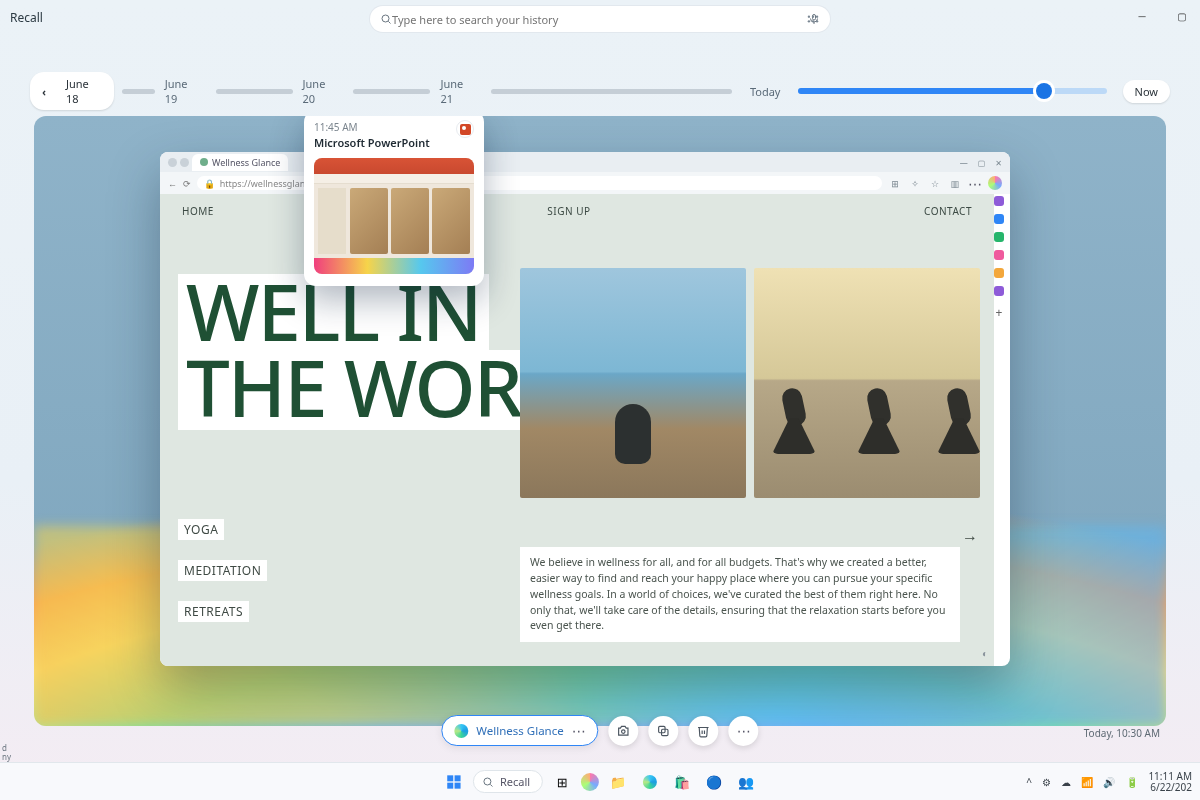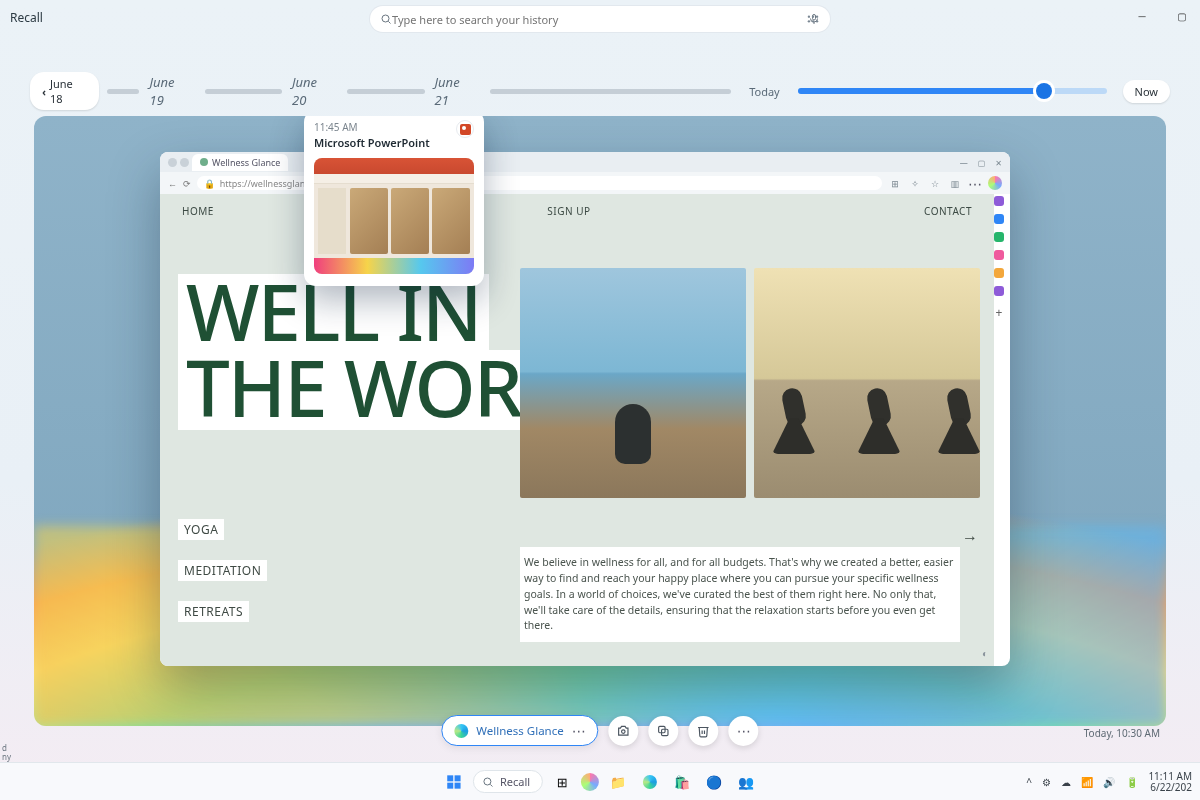--- a/index.html
+++ b/index.html
@@ -11,22 +11,22 @@
   .appbar .title { font-size:12px; color:#2b3942; }
   .searchbox { position:absolute; left:50%; transform:translateX(-50%); top:6px; width:460px; height:26px; background:#fff; border-radius:16px; box-shadow:0 0 0 1px #e2e8ee; display:flex; align-items:center; padding:0 10px; }
   .searchbox input { flex:1; border:none; outline:none; font-size:11px; color:#555; background:transparent; }
   .icon { display:inline-flex; align-items:center; justify-content:center; }
   .icon svg { display:block; }
   .win-controls { position:absolute; right:4px; top:4px; display:flex; gap:12px; }
   .win-controls .wc { width:28px; height:24px; display:flex; align-items:center; justify-content:center; color:#333; font-size:10px; }
 
   
   .timeline { position:absolute; left:30px; right:30px; top:78px; height:26px; display:flex; align-items:center; gap:8px; }
-  .chip { background:#fff; border-radius:14px; padding:4px 12px; font-size:11px; color:#2a3239; display:flex; align-items:center; gap:4px; box-shadow:0 1px 2px rgba(0,0,0,.12);justify-content:flex-end; }
-  .date-lbl { font-size:13px; color:#5a6a78; margin:0 6px 0 2px;font-style:italic; }
+  .chip { background:#fff; border-radius:14px; padding:4px 12px; font-size:11px; color:#2a3239; display:flex; align-items:center; gap:20px; box-shadow:0 1px 2px rgba(0,0,0,.12);justify-content:flex-end; }
+  .date-lbl { font-size:11px; color:#5a6a78; margin:0 6px 0 2px; }
   .seg { height:5px; background:#c5ced6; border-radius:3px; }
   .today-lbl { font-size:11px; color:#5a6a78; margin:0 10px; }
   .today-track { position:relative; width:320px; height:6px; background:#bcd9f7; border-radius:3px; }
   .today-fill { position:absolute; left:0; top:0; bottom:0; width:78%; background:linear-gradient(90deg,#2f86f6,#2f86f6); border-radius:3px; }
   .today-knob { position:absolute; left:77%; top:-5px; width:16px; height:16px; border-radius:50%; background:#1b74e4; box-shadow:0 0 0 3px #fff; }
 
   
   .canvas { position:absolute; left:34px; right:34px; top:116px; bottom:74px; border-radius:12px; overflow:hidden; background:
     radial-gradient(ellipse 120% 80% at 50% 120%, #f8a3d8 0%, #b48af4 15%, #6fb9f5 30%, #7de3a7 42%, #f8df7a 55%, #f6a35a 65%, rgba(0,0,0,0) 75%),
     linear-gradient(180deg,#8fb3c9 0%,#7ca4bc 100%);
@@ -55,21 +55,21 @@
   .im1 { background:linear-gradient(180deg,#9fc6dd 0%,#7db7d4 45%,#6ba7c7 46%,#a18865 70%,#8b775b 100%); }
   .person1 { position:absolute; left:50%; bottom:34px; transform:translateX(-50%); width:36px;height:60px; background:#2c3030; border-radius:18px 18px 10px 10px; }
   .im2 { background:linear-gradient(180deg,#efe1b4 0%,#d5c898 48%,#b7a888 49%,#9b8c70 100%); }
   .pose { position:absolute; bottom:30px; width:60px; height:80px; }
   .pose::before { content:""; position:absolute; left:20px; top:0; width:20px; height:38px; background:#30302c; border-radius:10px; transform:rotate(-12deg); }
   .pose::after { content:""; position:absolute; left:8px; top:30px; width:44px; height:36px; background:#2e2e2a; border-radius:6px; clip-path:polygon(0 100%,40% 0,60% 0,100% 100%); }
   .p1 { left:10px; } .p2 { left:95px; } .p3 { left:175px; }
 
   .cats { position:absolute; left:18px; bottom:24px; font-size:12px; color:#3f4a44; letter-spacing:.5px; }
   .cats div { background:#fff; display:inline-block; padding:2px 6px; margin-bottom:20px; }
-  .para { position:absolute; left:360px; right:34px; bottom:24px; background:#fff; padding:8px 4px; font-size:10.5px; color:#4a544e; line-height:1.5; }
+  .para { position:absolute; left:360px; right:34px; bottom:24px; background:#fff; padding:8px 10px; font-size:10.5px; color:#4a544e; line-height:1.5; }
   .arrow { position:absolute; right:16px; top:330px; color:#3f4a44; font-size:16px; }
   .corner { position:absolute; right:6px; bottom:6px; color:#8a949c; font-size:10px; }
 
   
   .popover { position:absolute; left:270px; top:-6px; width:180px; background:#fff; border-radius:12px; box-shadow:0 14px 34px rgba(10,30,60,.32); padding:10px 10px 12px 10px; z-index:5; }
   .popover .pp-head { display:flex; justify-content:space-between; align-items:flex-start; }
   .popover .pp-time { font-size:10px; color:#7b858e; }
   .popover .pp-app  { font-size:11px; font-weight:600; color:#1f2a33; margin-top:1px; }
   .pp-badge { width:18px;height:18px;border-radius:50%;background:#fff;border:1px solid #e7ebef;display:flex;align-items:center;justify-content:center; }
   .pp-badge .p { width:11px;height:11px;background:#d24726;border-radius:2px;position:relative; }

